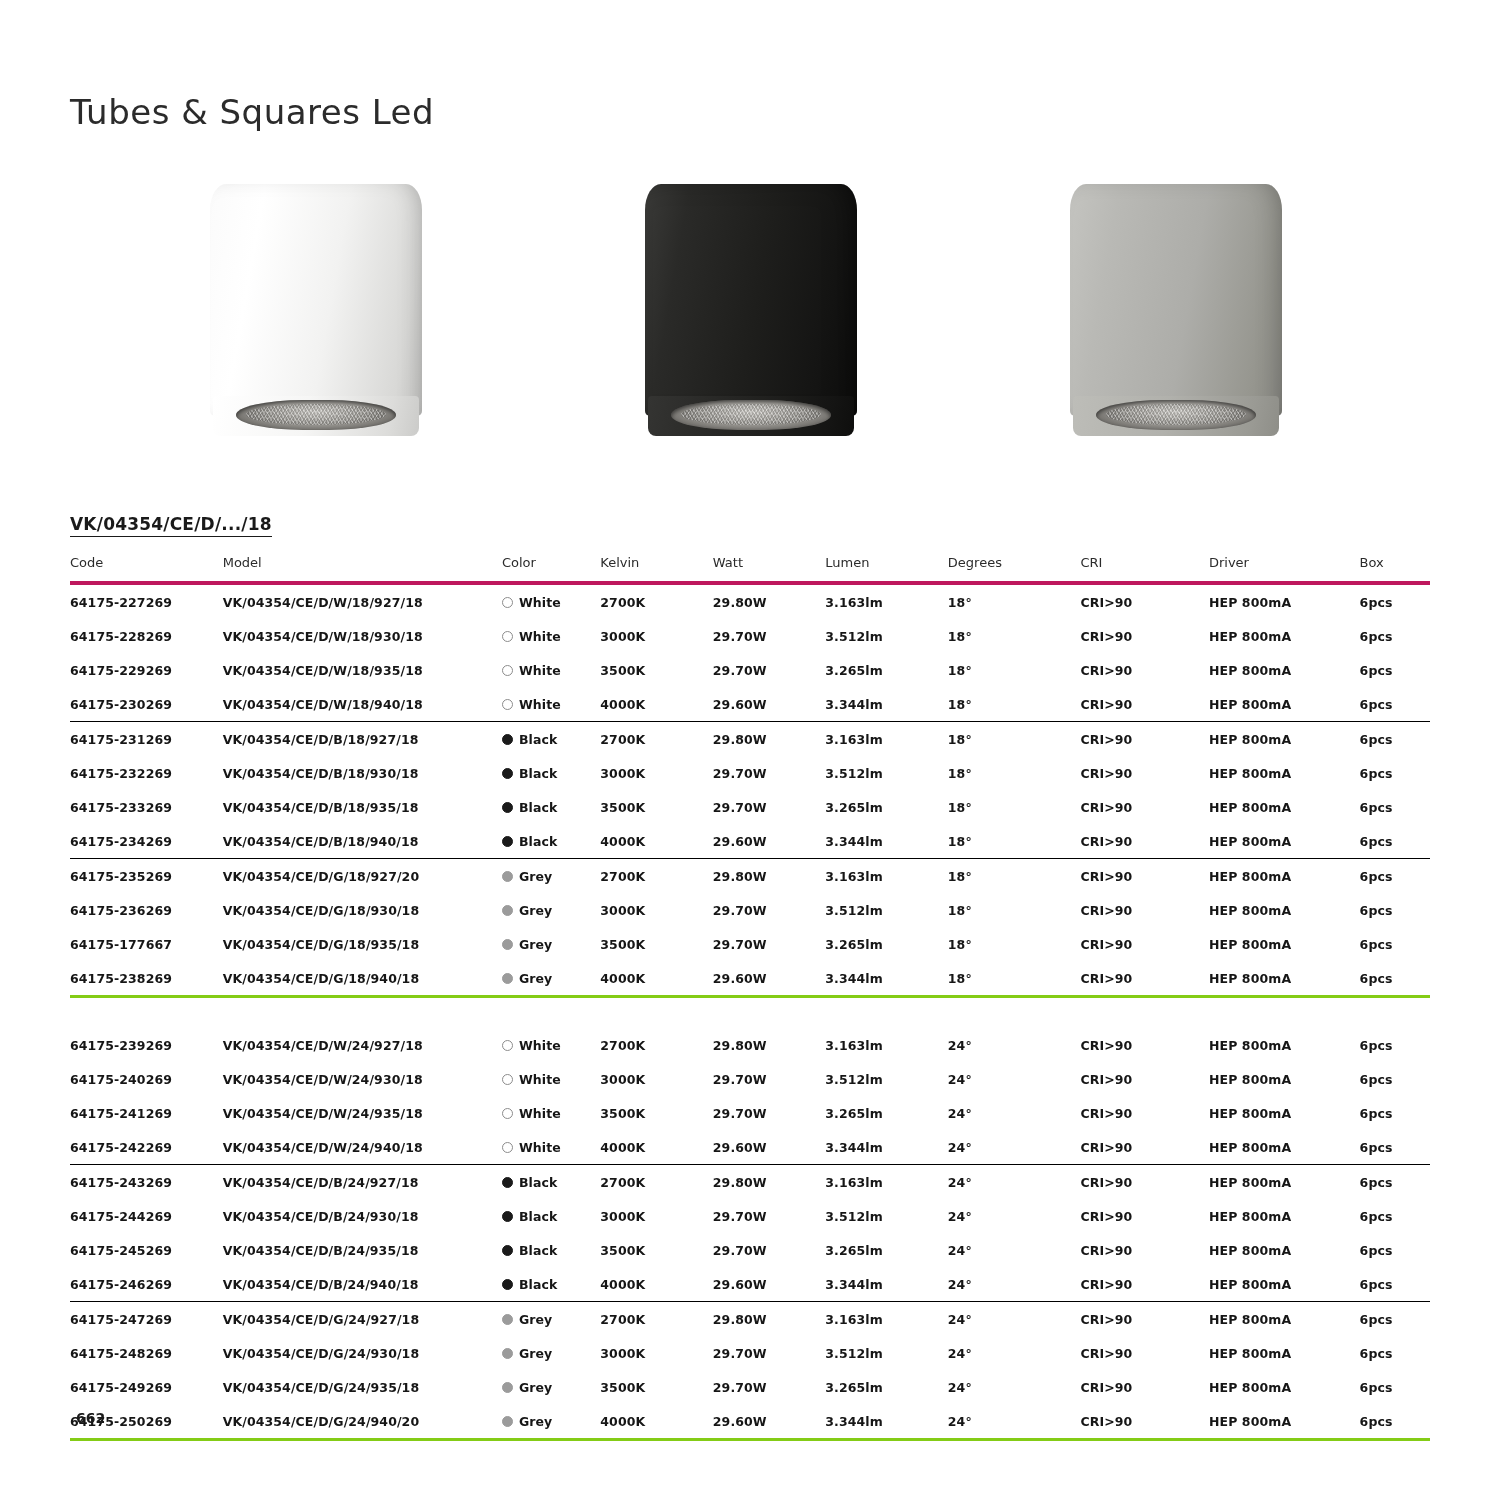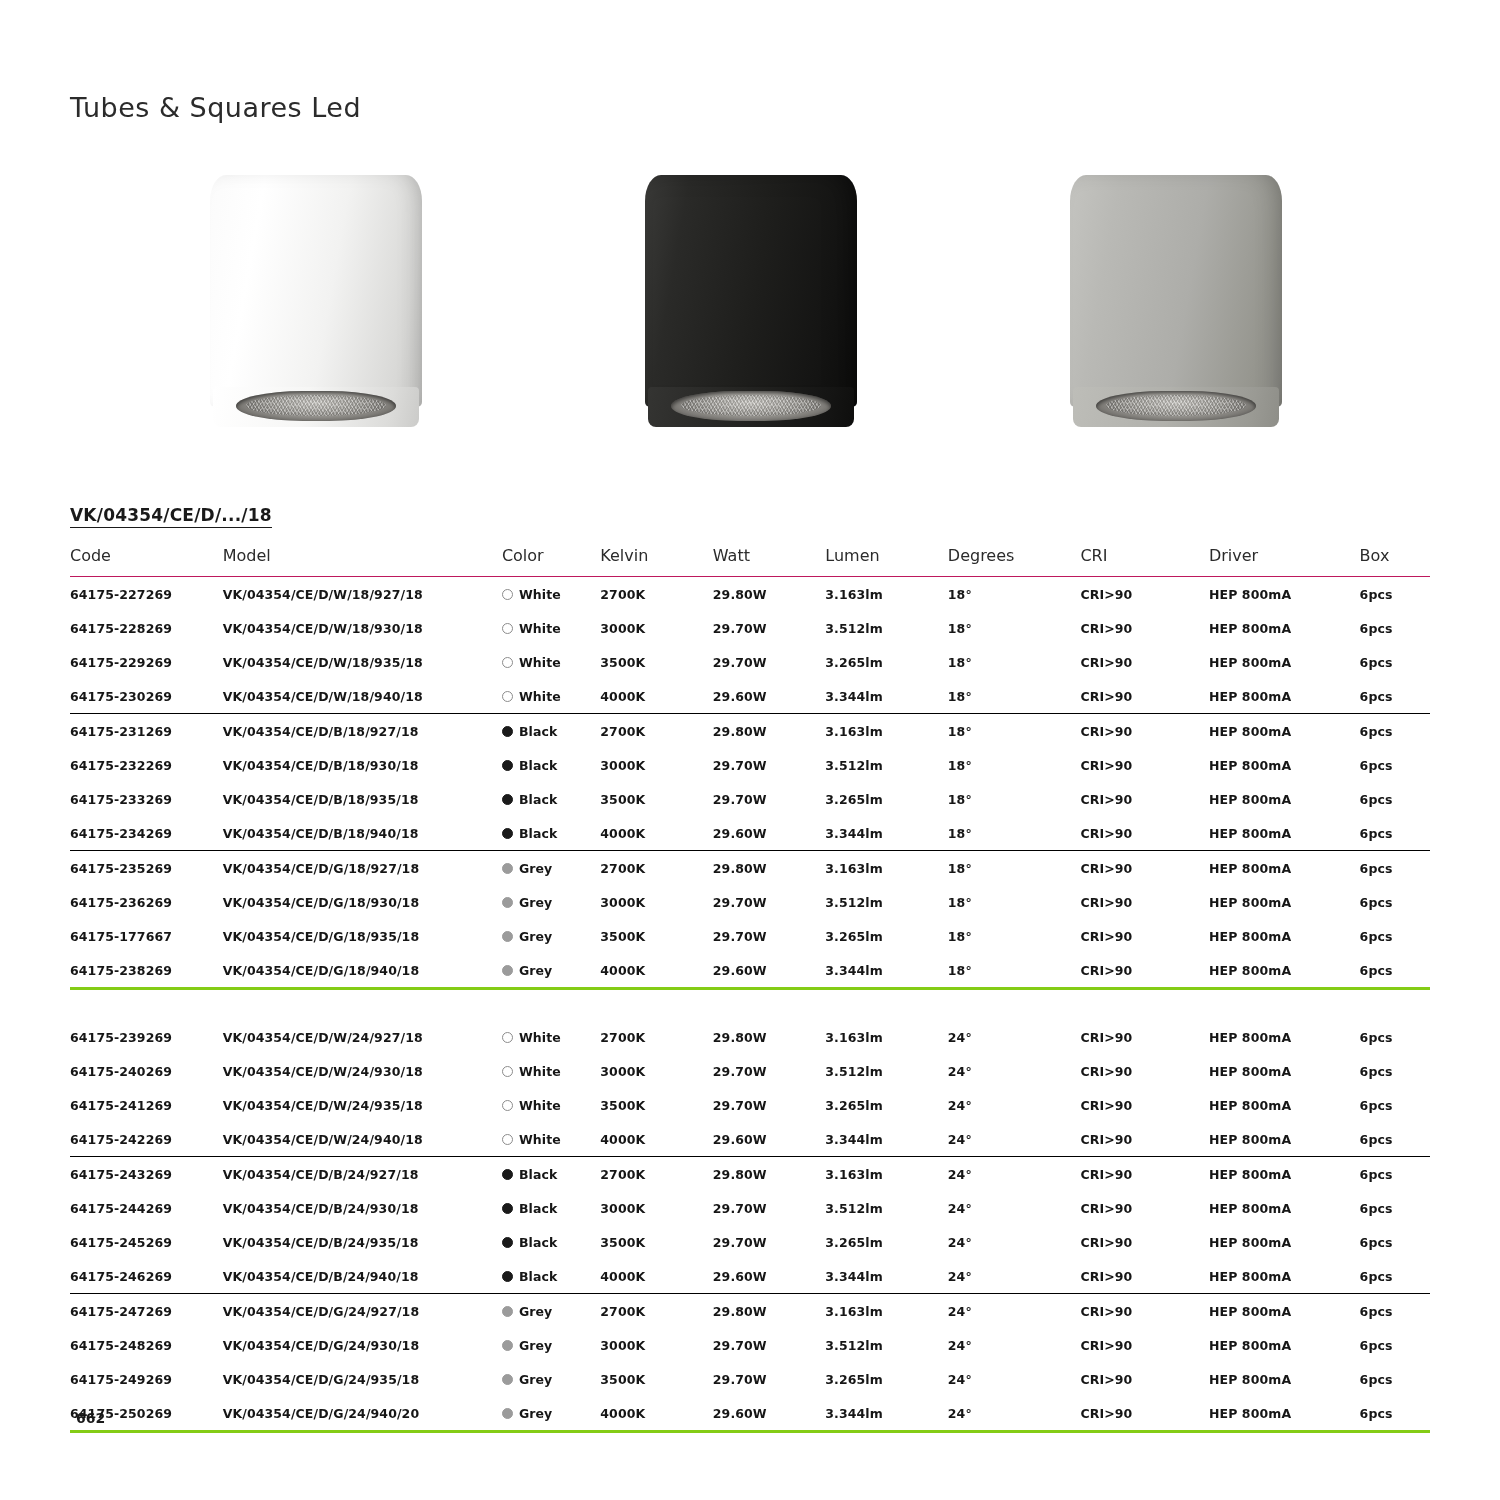--- a/index.html
+++ b/index.html
@@ -16,21 +16,21 @@
     overflow: hidden;
   }
   .page {
     position: relative;
     width: 1500px;
     height: 1500px;
     box-sizing: border-box;
     padding: 0 70px;
   }
   .page-title {
-    font-size: 27px;
+    font-size: 34px;
     font-weight: 400;
     letter-spacing: 0.5px;
     color: #2b2b2b;
     padding-top: 92px;
     margin: 0;
   }
 
   
   .products {
     position: relative;
@@ -133,23 +133,23 @@
   table.specs {
     width: 1360px;
     border-collapse: collapse;
     margin-top: 18px;
     font-size: 12.5px;
   }
   table.specs th {
     font-weight: 400;
     color: #2b2b2b;
     text-align: left;
-    font-size: 16px;
+    font-size: 13px;
     padding: 0 0 11px 0;
-    border-bottom: 1px solid #be185d;
+    border-bottom: 4px solid #be185d;
   }
   table.specs td {
     font-weight: 700;
     color: #161616;
     padding: 9.5px 0 9.5px 0;
     white-space: nowrap;
     letter-spacing: 0.1px;
   }
   tr.grp-end td {
     border-bottom: 1px solid #000000;
@@ -357,21 +357,21 @@
           <td class="c-kelvin">4000K</td>
           <td class="c-watt">29.60W</td>
           <td class="c-lumen">3.344lm</td>
           <td class="c-deg">18°</td>
           <td class="c-cri">CRI&gt;90</td>
           <td class="c-driver">HEP 800mA</td>
           <td class="c-box">6pcs</td>
         </tr>
         <tr>
           <td class="c-code">64175-235269</td>
-          <td class="c-model">VK/04354/CE/D/G/18/927/18</td>
+          <td class="c-model">VK/04354/CE/D/G/18/927/20</td>
           <td class="c-color"><span class="swatch sw-grey"></span><span>Grey</span></td>
           <td class="c-kelvin">2700K</td>
           <td class="c-watt">29.80W</td>
           <td class="c-lumen">3.163lm</td>
           <td class="c-deg">18°</td>
           <td class="c-cri">CRI&gt;90</td>
           <td class="c-driver">HEP 800mA</td>
           <td class="c-box">6pcs</td>
         </tr>
         <tr>

